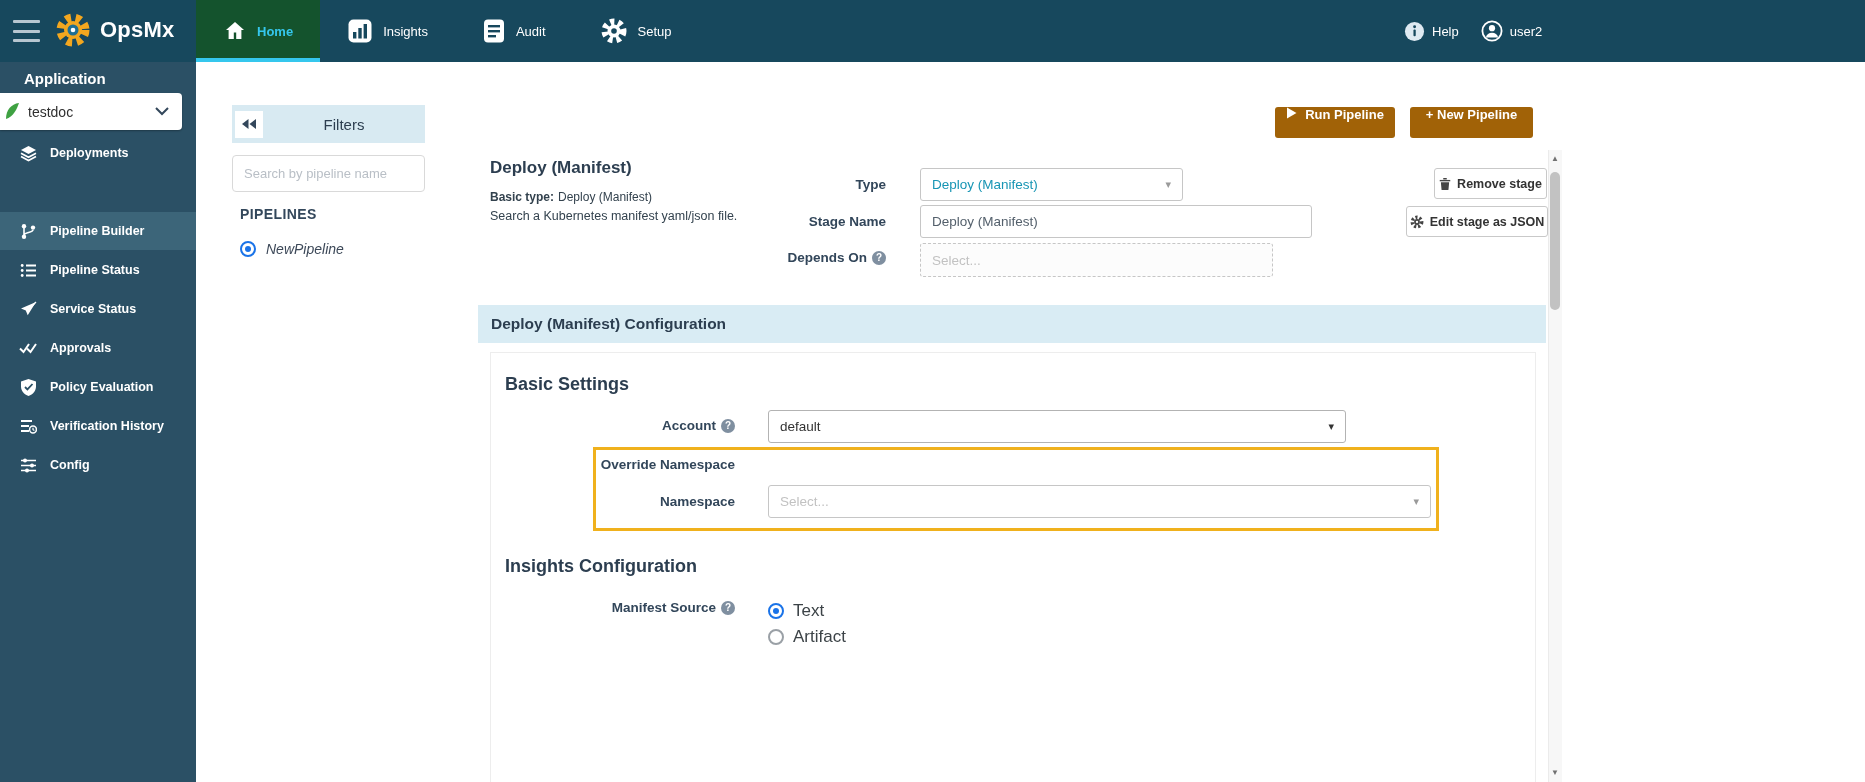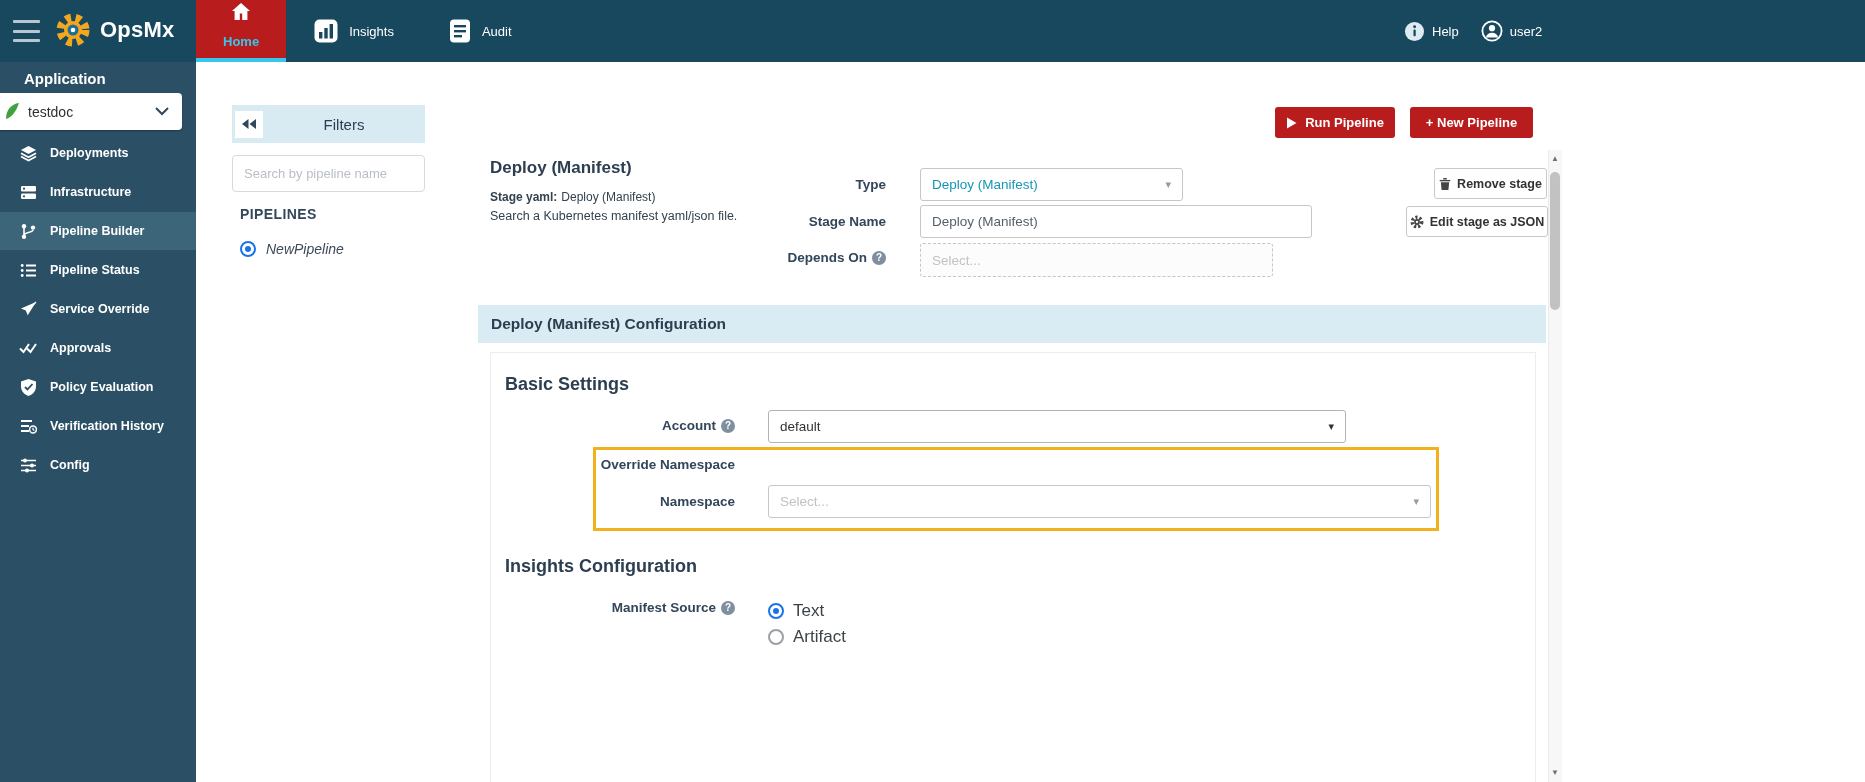--- a/index.html
+++ b/index.html
@@ -8,21 +8,21 @@
   .abs { position:absolute; }
 
   
   #topbar { position:absolute; left:0; top:0; width:1865px; height:62px; background:#17485d; }
   #hamburger { position:absolute; left:13px; top:20px; width:27px; height:22px; display:flex; flex-direction:column; justify-content:space-between; cursor:pointer; }
   #hamburger span { display:block; height:3px; background:#b7c6d0; border-radius:1px; }
   #brand { position:absolute; left:54px; top:11px; display:flex; align-items:center; gap:8px; cursor:pointer;text-align:right; }
   #brand-text { color:#fff; font-size:22px; font-weight:bold; letter-spacing:.2px; }
   #tabs { position:absolute; left:196px; top:0; height:62px; display:flex; }
   .tab { height:62px; display:flex; align-items:center; gap:10px; padding:0 27px; color:#fff; font-size:13px; cursor:pointer; }
-  .tab.active { background:#b91c1c; box-shadow:inset 0 -4px 0 #35c7ed;flex-direction:column; }
+  .tab.active { background:#14532d; box-shadow:inset 0 -4px 0 #35c7ed; }
   .tab.active .tab-label { color:#35c7ed; font-weight:bold; }
   #topbar-right { position:absolute; left:1404px; top:0; height:62px; display:flex; align-items:center; gap:22px; }
   .tr-item { display:flex; align-items:center; gap:7px; color:#fff; font-size:13px; cursor:pointer; }
 
   
   #sidebar { position:absolute; left:0; top:62px; width:196px; height:720px; background:#2b5065; }
   #app-label { position:absolute; left:24px; top:8px; color:#fff; font-size:15px; font-weight:bold; }
   #app-selector { position:absolute; left:0; top:31px; width:182px; height:37px; background:#fff; border-radius:0 4px 4px 0; display:flex; align-items:center; cursor:pointer; box-shadow:0 1px 2px rgba(0,0,0,.3); }
   #app-selector-icon { position:absolute; left:5px; top:9px; }
   #app-selector-text { margin-left:28px; flex:1; font-size:14px; color:#2f2f2f; }
@@ -41,21 +41,21 @@
   .pipeline-item { display:flex; align-items:center; gap:10px; cursor:pointer;font-style:italic; }
   .pipeline-name { font-size:14px; color:#3c4858; }
 
   
   .radio { width:16px; height:16px; border-radius:50%; border:2px solid #9aa0a6; background:#fff; position:relative; flex:0 0 16px; cursor:pointer; }
   .radio.checked { border-color:#1a73e8; }
   .radio.checked::after { content:""; position:absolute; left:3px; top:3px; width:6px; height:6px; border-radius:50%; background:#1a73e8; }
   .checkbox { width:15px; height:15px; border-radius:2px; background:#1a73e8; position:relative; cursor:pointer; }
   .checkbox::after { content:""; position:absolute; left:4.5px; top:1.5px; width:4px; height:8px; border:solid #fff; border-width:0 2px 2px 0; transform:rotate(40deg); }
 
-  .btn-teal { background:#b91c1c; color:#fff; font-size:13px; font-weight:bold; border:none; border-radius:3px; display:flex; align-items:center; justify-content:center; gap:8px; cursor:pointer; font-family:inherit; }
+  .btn-teal { background:#a16207; color:#fff; font-size:13px; font-weight:bold; border:none; border-radius:3px; display:flex; justify-content:center; gap:8px; cursor:pointer; font-family:inherit; }
   .btn-white { background:#fff; color:#333; font-size:12.5px; font-weight:bold; border:1px solid #c9c9c9; border-radius:3px; display:flex; align-items:center; justify-content:center; gap:6px; cursor:pointer; font-family:inherit; }
 
   .flabel { font-size:13.5px; font-weight:bold; color:#32465a; display:flex; align-items:center; justify-content:flex-end; gap:5px; }
   .qbadge { display:inline-block; width:14px; height:14px; border-radius:50%; background:#7f8fa0; color:#fff; font-size:10px; line-height:14px; text-align:center; font-weight:bold; flex:0 0 14px; }
   .sel { background:#fff; border:1px solid #c6c6c6; border-radius:3px; display:flex; align-items:center; padding:0 11px; font-size:13.5px; cursor:pointer; }
   .sel .caret { margin-left:auto; color:#9a9a9a; font-size:11px; line-height:1; }
   .sel.disabled { border-style:dashed; background:#fcfcfc; cursor:default; }
   .sel .placeholder { color:#c2c2c2; }
   .text-input { border:1px solid #c6c6c6; border-radius:3px; padding:0 11px; font-size:13.5px; color:#54606c; font-family:inherit; outline:none; background:#fff; }
 
@@ -117,20 +117,28 @@
       </div>
       <div class="tab">
         <svg width="24" height="26" viewBox="0 0 24 26">
             <rect x="2" y="1.5" width="20" height="23" rx="4" fill="#fff"></rect>
             <rect x="6" y="7" width="12" height="2.4" fill="#17485d"></rect>
             <rect x="6" y="12" width="12" height="2.4" fill="#17485d"></rect>
             <rect x="6" y="17" width="8" height="2.4" fill="#17485d"></rect>
           </svg>
         <span class="tab-label">Audit</span>
       </div>
+      <div class="tab">
+        <svg width="28" height="28" viewBox="0 0 28 28">
+            <circle cx="14" cy="14" r="9" fill="none" stroke="#fff" stroke-width="7" stroke-dasharray="4 3.7"></circle>
+            <circle cx="14" cy="14" r="6.5" fill="#fff"></circle>
+            <circle cx="14" cy="14" r="2.8" fill="#17485d"></circle>
+          </svg>
+        <span class="tab-label">Setup</span>
+      </div>
     </nav>
 
     <div id="topbar-right">
       <div class="tr-item">
         <svg width="21" height="21" viewBox="0 0 22 22">
             <circle cx="11" cy="11" r="10" fill="#dfeaf2"></circle>
             <rect x="9.9" y="9" width="2.4" height="7" rx="1" fill="#17485d"></rect>
             <circle cx="11.1" cy="6" r="1.5" fill="#17485d"></circle>
           </svg>
         <span>Help</span>
@@ -165,31 +173,20 @@
     <div class="side-item" style="top:72px">
       <span class="side-icon">
           <svg width="17" height="17" viewBox="0 0 17 17">
             <path d="M8.5 1 16 5 8.5 9 1 5z" fill="#fff"></path>
             <path d="M1 8.2l7.5 4 7.5-4" fill="none" stroke="#fff" stroke-width="1.7"></path>
             <path d="M1 11.6l7.5 4 7.5-4" fill="none" stroke="#fff" stroke-width="1.7"></path>
           </svg>
         </span>
       <span>Deployments</span>
     </div>
-    <div class="side-item" style="top:111px">
-      <span class="side-icon">
-          <svg width="17" height="17" viewBox="0 0 17 17">
-            <rect x="1" y="2" width="15" height="5.4" rx="1.2" fill="#fff"></rect>
-            <rect x="1" y="9.6" width="15" height="5.4" rx="1.2" fill="#fff"></rect>
-            <circle cx="4" cy="4.7" r="1.1" fill="#2b5065"></circle>
-            <circle cx="4" cy="12.3" r="1.1" fill="#2b5065"></circle>
-          </svg>
-        </span>
-      <span>Infrastructure</span>
-    </div>
     <div class="side-item active" style="top:150px">
       <span class="side-icon">
           <svg width="17" height="17" viewBox="0 0 17 17">
             <circle cx="4" cy="3.2" r="2.2" fill="#fff"></circle>
             <circle cx="4" cy="13.8" r="2.2" fill="#fff"></circle>
             <circle cx="13" cy="4.6" r="2.2" fill="#fff"></circle>
             <path d="M4 5v7M13 6.8c0 3.4-9 2-9 5.4" fill="none" stroke="#fff" stroke-width="1.6"></path>
           </svg>
         </span>
       <span>Pipeline Builder</span>
@@ -207,21 +204,21 @@
         </span>
       <span>Pipeline Status</span>
     </div>
     <div class="side-item" style="top:228px">
       <span class="side-icon">
           <svg width="17" height="17" viewBox="0 0 17 17">
             <path d="M16 1 1 7.5l4.8 1.9 1.9 4.8z" fill="#fff"></path>
             <path d="M16 1 7 10.5" stroke="#fff" stroke-width="1.2"></path>
           </svg>
         </span>
-      <span>Service Override</span>
+      <span>Service Status</span>
     </div>
     <div class="side-item" style="top:267px">
       <span class="side-icon">
           <svg width="18" height="14" viewBox="0 0 18 14">
             <path d="M1 7.5 4.5 11 10 3" fill="none" stroke="#fff" stroke-width="2"></path>
             <path d="M8 7.5 11.5 11 17 3" fill="none" stroke="#fff" stroke-width="2"></path>
           </svg>
         </span>
       <span>Approvals</span>
     </div>
@@ -286,21 +283,21 @@
       </svg>
     <span>Run Pipeline</span>
   </button>
   <button class="abs btn-teal" style="left:1410px;top:107px;width:123px;height:31px">
     <span>+ New Pipeline</span>
   </button>
 
   
   <div class="abs stage-title" style="left:490px;top:158px">Deploy (Manifest)</div>
   <div class="abs stage-type-line" style="left:490px;top:190px">
-    <span class="b">Stage yaml:</span>
+    <span class="b">Basic type:</span>
     <span>Deploy (Manifest)</span>
   </div>
   <div class="abs stage-desc" style="left:490px;top:209px">Search a Kubernetes manifest yaml/json file.</div>
 
   <div class="abs flabel" style="left:756px;top:177px;width:130px">
     <span>Type</span>
   </div>
   <div class="abs sel" style="left:920px;top:168px;width:263px;height:33px;color:#1795b4">
     <span>Deploy (Manifest)</span>
     <span class="caret">▾</span>

